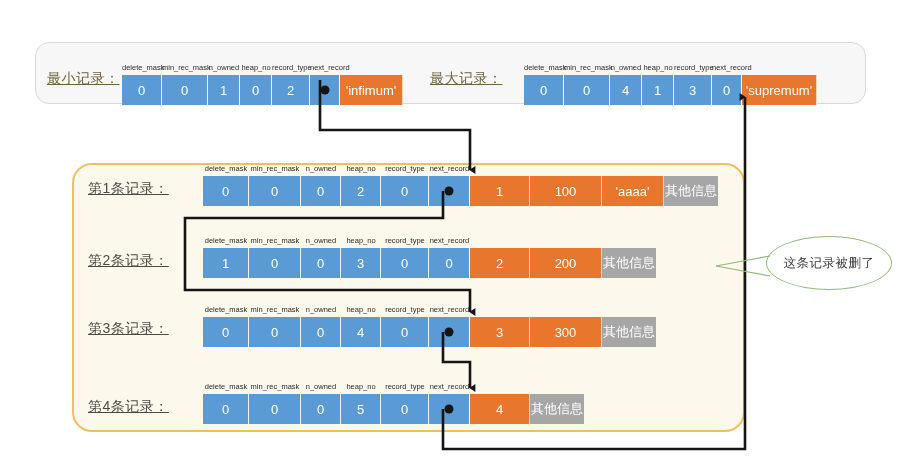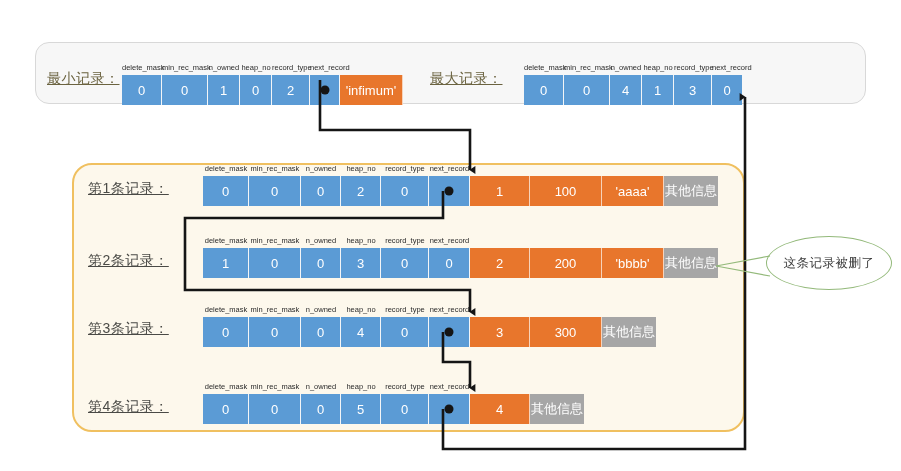--- a/index.html
+++ b/index.html
@@ -185,20 +185,21 @@
       <div class="hdr" style="width: 30px;">next_record</div>
     </div>
 
   <div class="strip" id="strip-max" style="left:524px; top:75px; width:293px;">
       <div class="cell blue" style="width: 40px;">0</div>
       <div class="cell blue" style="width: 46px;">0</div>
       <div class="cell blue" style="width: 32px;">4</div>
       <div class="cell blue" style="width: 32px;">1</div>
       <div class="cell blue" style="width: 38px;">3</div>
       <div class="cell blue" style="width: 30px;">0</div>
+      <div class="cell orange quote" style="flex: 1 1 auto;">'supremum'</div>
     </div>
 
   <div class="panel-bottom"></div>
 
   <div class="row-label" style="left:88px; top:180px;">第1条记录：</div>
   <div class="hdr-row" id="hdr-r1" style="left:203px; top:163px; width:267px;">
       <div class="hdr" style="width: 46px;">delete_mask</div>
       <div class="hdr" style="width: 52px;">min_rec_mask</div>
       <div class="hdr" style="width: 40px;">n_owned</div>
       <div class="hdr" style="width: 40px;">heap_no</div>
@@ -231,21 +232,20 @@
     </div>
   <div class="strip" id="strip-r2" style="left:203px; top:248px; width:515px;">
       <div class="cell blue" style="width: 46px;">1</div>
       <div class="cell blue" style="width: 52px;">0</div>
       <div class="cell blue" style="width: 40px;">0</div>
       <div class="cell blue" style="width: 40px;">3</div>
       <div class="cell blue" style="width: 48px;">0</div>
       <div class="cell blue" style="width: 41px;">0</div>
       <div class="cell orange" style="width: 60px;">2</div>
       <div class="cell orange" style="width: 72px;">200</div>
-      <div class="cell orange" style="width: 62px;">'bbbb'</div>
       <div class="cell gray" style="width: 54px;">其他信息</div>
     </div>
 
   <div class="row-label" style="left:88px; top:320px;">第3条记录：</div>
   <div class="hdr-row" id="hdr-r3" style="left:203px; top:304px; width:267px;">
       <div class="hdr" style="width: 46px;">delete_mask</div>
       <div class="hdr" style="width: 52px;">min_rec_mask</div>
       <div class="hdr" style="width: 40px;">n_owned</div>
       <div class="hdr" style="width: 40px;">heap_no</div>
       <div class="hdr" style="width: 48px;">record_type</div>

